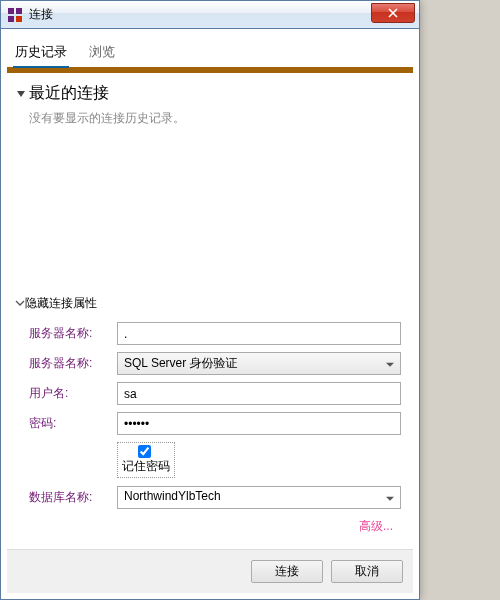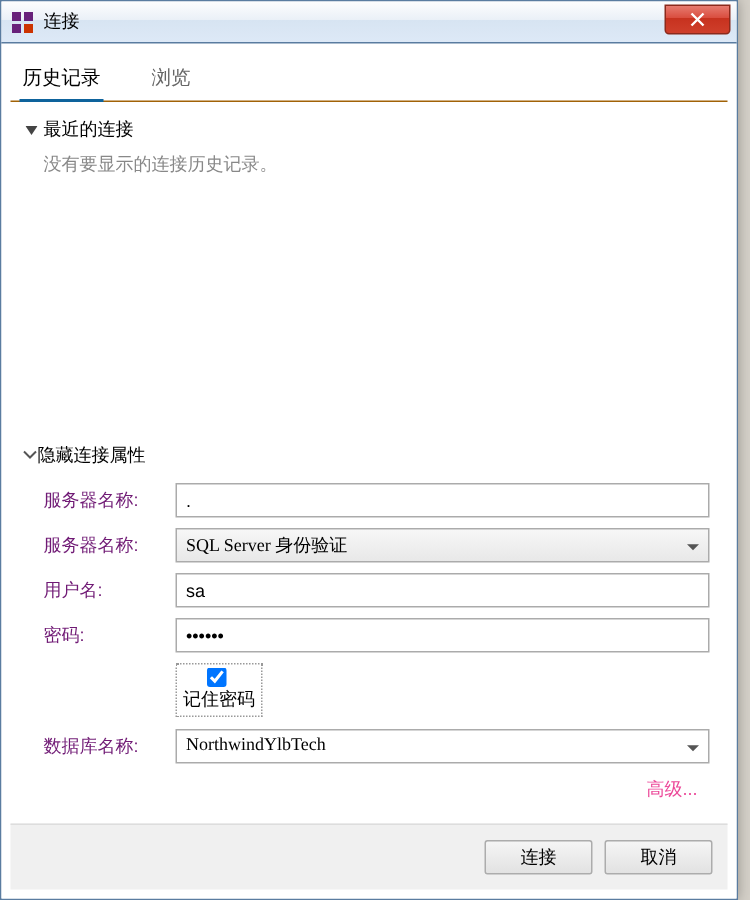--- a/index.html
+++ b/index.html
@@ -5,21 +5,21 @@
 * { box-sizing: border-box; margin: 0; padding: 0; }
 body {
   font-family: "Microsoft YaHei", "Segoe UI", Tahoma, sans-serif;
   font-size: 12px;
   background: #d4d0c8;
   width: 500px;
   height: 600px;
   overflow: hidden;
 }
 .window {
-  width: 492px;
+  width: 420px;
   height: 600px;
   background: #fff;
   border: 1px solid #5a7ca0;
   box-shadow: 0 0 8px rgba(0,0,0,0.3);
   display: flex;
   flex-direction: column;
 }
 .titlebar {
   height: 28px;
   background: linear-gradient(to bottom, #fdfdfe 0%, #eaf0f7 45%, #d7e4f2 46%, #dde9f7 100%);
@@ -58,23 +58,23 @@
 .close-btn svg { width: 10px; height: 10px; }
 .body {
   flex: 1;
   padding: 6px;
   display: flex;
   flex-direction: column;
   background: #fff;
 }
 .tabs {
   display: flex;
-  gap: 30px;
+  gap: 18px;
   padding: 4px 6px 0 6px;
-  border-bottom: 1px solid #a16207;
+  border-bottom: 6px solid #a16207;
 }
 .tab {
   padding: 4px 2px 6px 2px;
   font-size: 13px;
   color: #666;
   cursor: pointer;
   position: relative;
 }
 .tab.active {
   color: #000;
@@ -91,21 +91,21 @@
 .content {
   flex: 1;
   padding: 10px 8px 8px 8px;
   display: flex;
   flex-direction: column;
   overflow: hidden;
 }
 .section-header {
   display: flex;
   align-items: center;
-  font-size: 12px;
+  font-size: 16px;
   color: #000;
   margin-bottom: 4px;
   cursor: pointer;
 }
 .section-header .caret {
   width: 12px;
   display: inline-flex;
   justify-content: center;
   margin-right: 2px;
 }
@@ -148,21 +148,20 @@
   font-size: 12px;
   font-family: inherit;
   background: #fff;
 }
 .sel {
   appearance: none;
   -webkit-appearance: none;
   background: linear-gradient(to bottom, #f7f7f7, #e8e8e8);
   position: relative;
   padding-right: 32px;
-  font-family: Liberation Serif, serif;
 }
 .sel-wrap {
   position: relative;
   width: 100%;
 }
 .sel-wrap::after {
   content: "";
   position: absolute;
   right: 7px;
   top: 50%;

